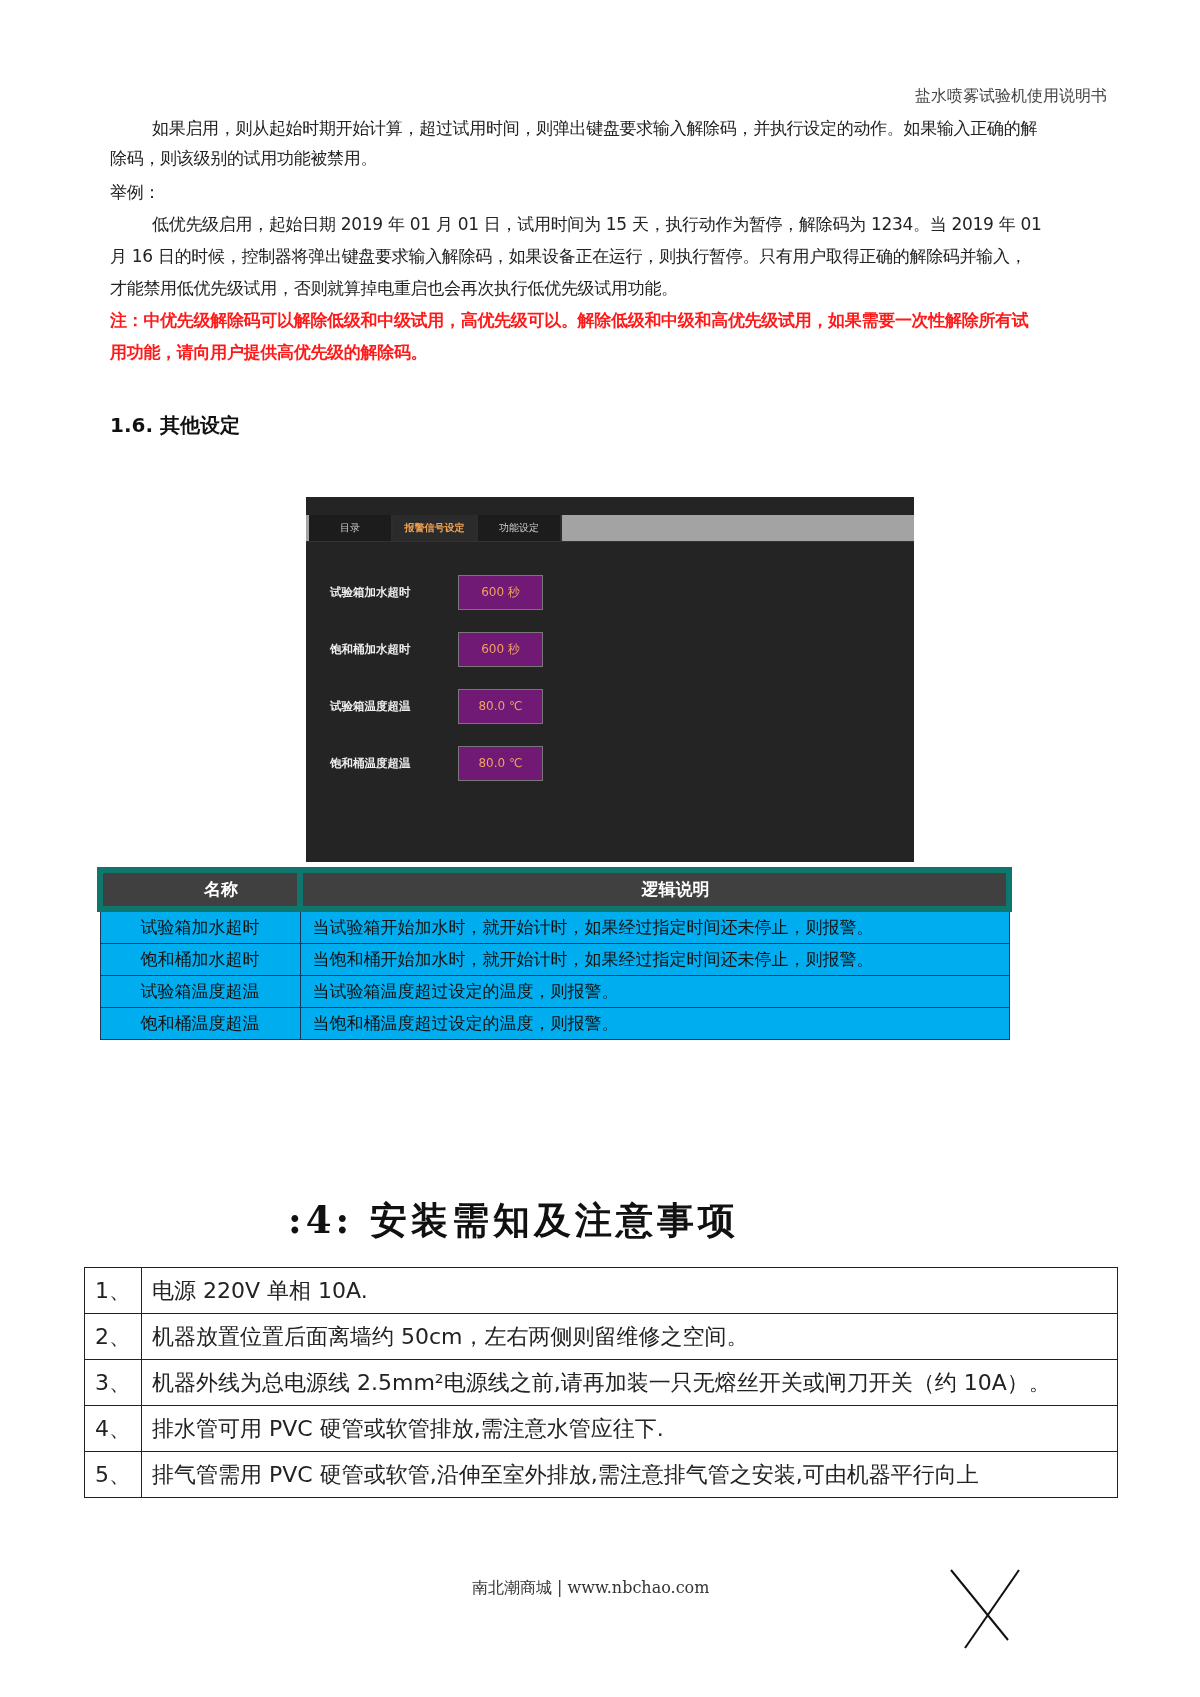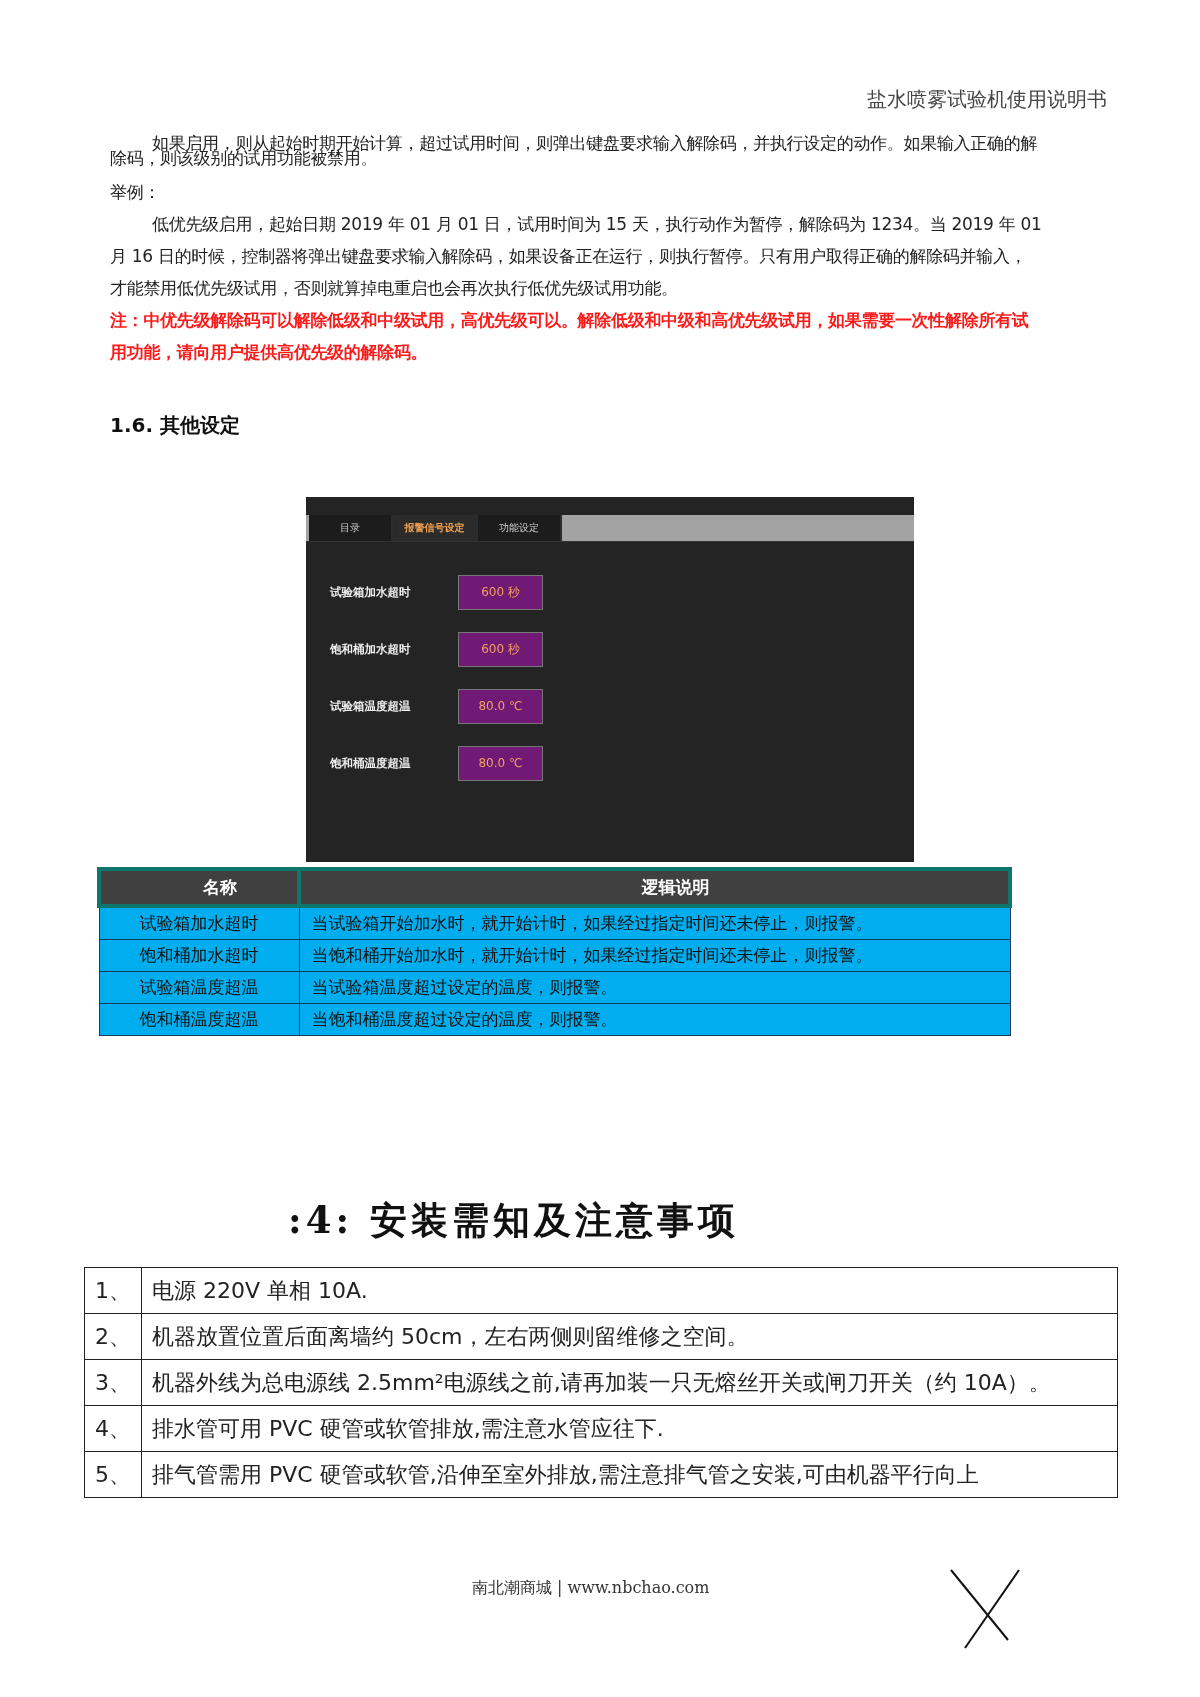--- a/index.html
+++ b/index.html
@@ -1,21 +1,21 @@
 <!DOCTYPE html>
 <html><head>
 <meta charset="utf-8">
 <style>
   html, body { margin: 0; padding: 0; background: #ffffff; }
   body { width: 1200px; height: 1697px; position: relative; overflow: hidden;
          font-family: "DejaVu Sans", "Liberation Sans", sans-serif; color: #222; }
   .abs { position: absolute; }
 
   .running-header { right: 93px; top: 86px; font-family: "DejaVu Serif", "Liberation Serif", serif;
-                    font-size: 20px; color: #444; }
+                    font-size: 16px; color: #444; }
 
   .para { left: 110px; width: 1004px; font-size: 17px; line-height: 32px; color: #222; letter-spacing: -0.3px; }
   .indent { text-indent: 42px; }
   .red { color: #ff1a1a; font-weight: bold; }
 
   .section-heading { left: 110px; top: 412px; font-size: 20px; font-weight: bold; color: #111; }
 
   
   .hmi { left: 306px; top: 497px; width: 608px; height: 365px; background: #232423; }
   .hmi-titlebar { position: absolute; left: 0; top: 0; width: 608px; height: 18px; background: #3a3b3a; }
@@ -26,21 +26,21 @@
   .hmi-tab { position: absolute; top: 0; height: 26px; font-size: 10px; color: #ccc; text-align: center;
              line-height: 26px; background: #1b1c1b; border-right: 2px solid #2c2d2c; }
   .hmi-tab.active { background: #2a2b2a; color: #f0a050; font-weight: bold; }
   .hmi-row { position: absolute; left: 0; width: 608px; height: 36px; }
   .hmi-label { position: absolute; left: 24px; top: 10px; font-size: 11.5px; color: #eee; font-weight: bold; }
   .hmi-field { position: absolute; left: 152px; top: 0; width: 83px; height: 33px; background: #701a75;
                border: 1px solid #777; color: #f0a060; font-size: 12px; text-align: center; line-height: 33px; }
 
   
   .alarm-table { left: 97px; top: 867px; width: 915px; border-collapse: collapse; font-size: 17px; }
-  .alarm-table th { background: #404040; color: #fff; font-weight: bold; height: 31px; border: 4px solid #0f766e; font-size: 17px; padding-left: 43px; }
+  .alarm-table th { background: #404040; color: #fff; font-weight: bold; height: 31px; border: 6px solid #0f766e; font-size: 17px; padding-left: 43px; }
   .alarm-table td { background: #00aeef; color: #111; height: 31px; border: 1px solid #1a3a5a; padding: 0; }
   .alarm-table td.name { text-align: center; width: 199px; }
   .alarm-table td.desc { padding-left: 12px; }
 
   
   .chapter { left: 288px; top: 1196px; font-size: 37px; font-weight: bold; color: #111;
              font-family: "DejaVu Serif", "Liberation Serif", serif; letter-spacing: 4px; text-align: right; }
 
   
   .install-table { left: 84px; top: 1267px; width: 1034px; border-collapse: collapse;
@@ -50,21 +50,21 @@
 
   .footer { left: 472px; top: 1578px; font-size: 16px; color: #333;
             font-family: "DejaVu Serif", "Liberation Serif", serif; }
   .xmark { left: 940px; top: 1562px; }
 </style>
 </head>
 <body>
 
 <div class="abs running-header">盐水喷雾试验机使用说明书</div>
 
-<div class="abs para indent" style="top:127px;">
+<div class="abs para indent" style="top:112px;">
   <span>如果启用，则从起始时期开始计算，超过试用时间，则弹出键盘要求输入解除码，并执行设定的动作。如果输入正确的解</span>
 </div>
 <div class="abs para" style="top:144px;font-family:Liberation Mono, monospace;">
   <span>除码，则该级别的试用功能被禁用。</span>
 </div>
 <div class="abs para" style="top:176px;">举例：</div>
 <div class="abs para indent" style="top:208px;">
   <span>低优先级启用，起始日期 2019 年 01 月 01 日，试用时间为 15 天，执行动作为暂停，解除码为 1234。当 2019 年 01</span>
 </div>
 <div class="abs para" style="top:240px;">

